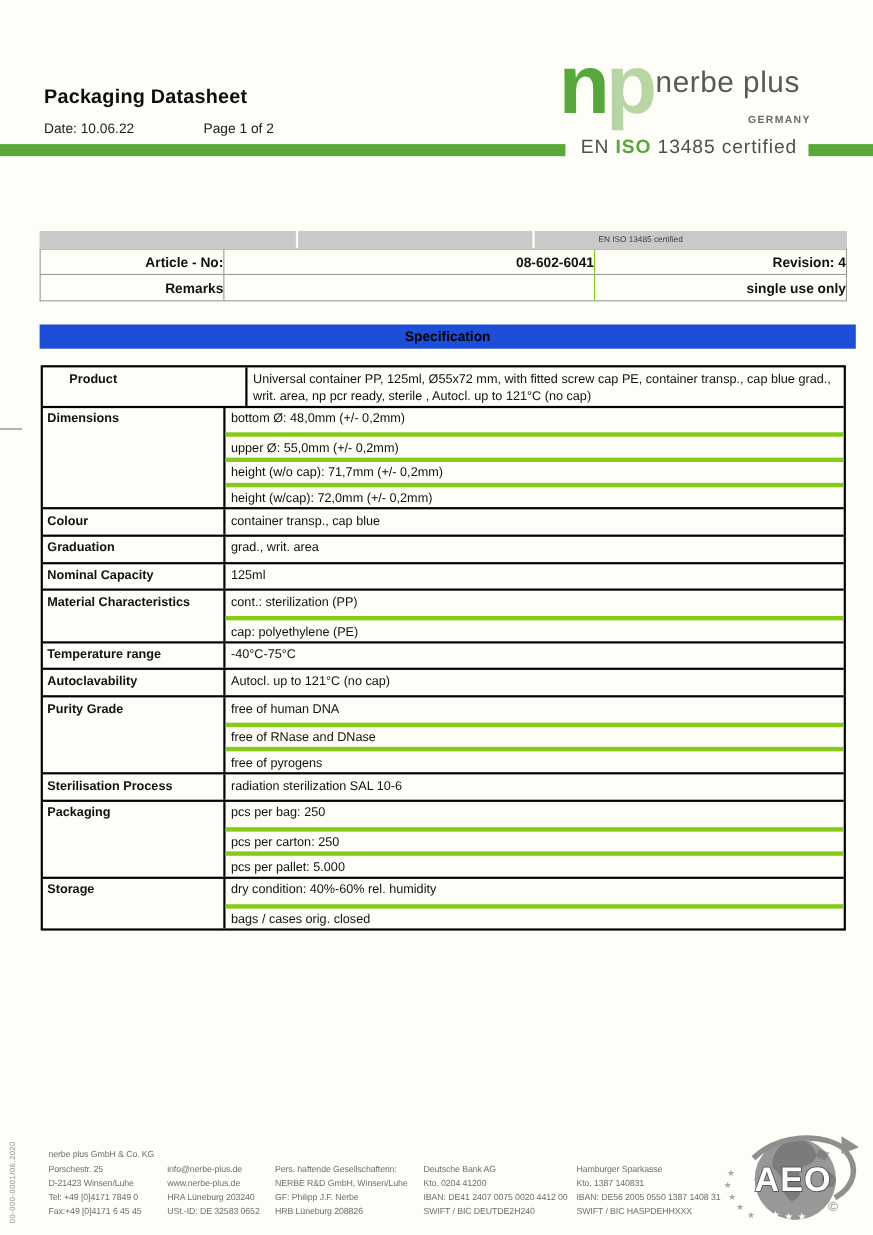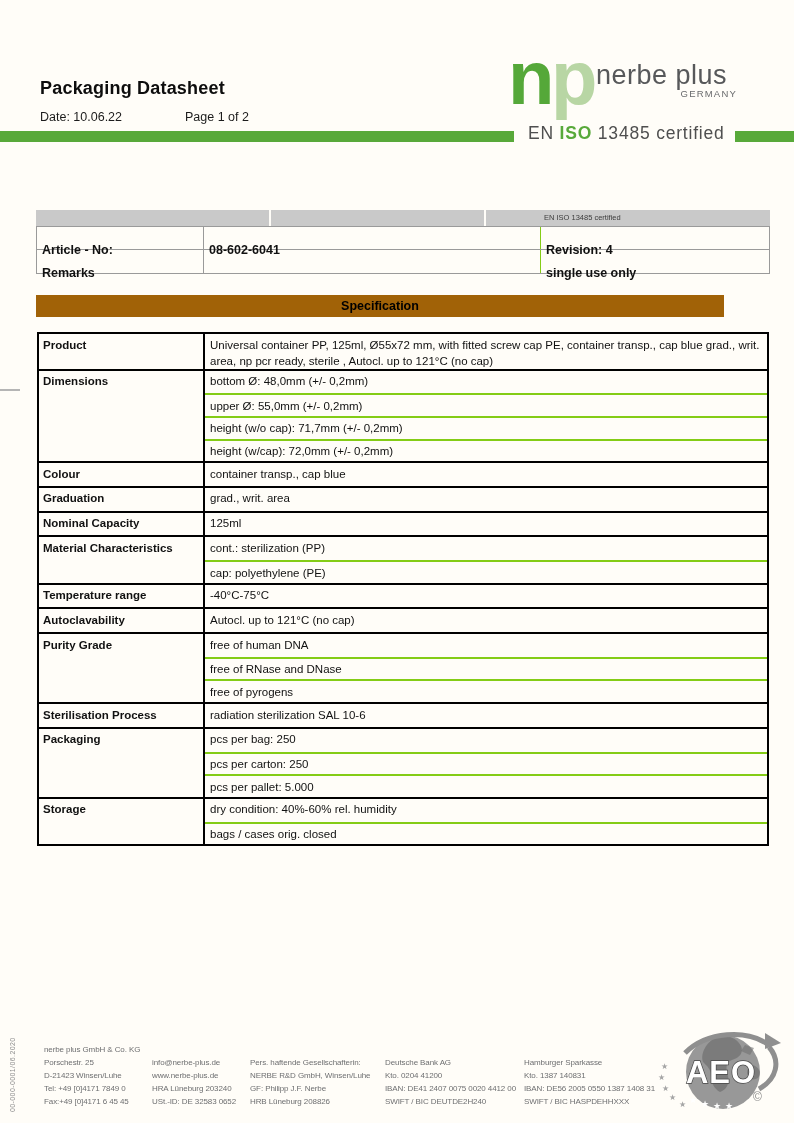--- a/index.html
+++ b/index.html
@@ -12,53 +12,53 @@
   .abs{position:absolute;}
 
   
   .title{left:40px;top:78px;font-size:18px;font-weight:bold;letter-spacing:.2px;color:#0d0d0d;}
   .meta{left:40px;top:110px;font-size:12.5px;color:#1c1c1c;}
   .meta .page{position:absolute;left:145px;top:0;white-space:nowrap;}
 
   .logo-n{left:508px;top:40px;font-size:76px;font-weight:bold;color:#55a839;line-height:1;letter-spacing:0;}
   .logo-p{left:551px;top:40px;font-size:76px;font-weight:bold;color:#b3d39d;line-height:1;opacity:.92;}
   .brand{left:596px;top:60px;font-size:27px;color:#57585a;letter-spacing:.5px;white-space:nowrap;}
-  .country{top:88px;right:57px;font-size:9.5px;color:#6a6b6d;letter-spacing:1.2px;}
+  .country{top:104px;right:57px;font-size:9.5px;color:#6a6b6d;letter-spacing:1.2px;font-weight:bold;}
 
   .band{top:131px;height:11px;background:#58a93a;}
   .band.left{left:0;width:514px;}
   .band.right{left:735px;width:59px;}
   .band-text{left:528px;top:123px;font-size:17.5px;color:#4f4f4f;letter-spacing:.8px;white-space:nowrap;}
   .band-text .iso{color:#58a93a;font-weight:bold;}
 
   
   .info{left:36px;top:210px;width:734px;}
   .grayrow{display:flex;height:16px;}
   .grayrow .gcell{background:#c9c9c9;height:16px;box-sizing:border-box;}
   .gcell.c1{width:233px;margin-right:2px;}
   .gcell.c2{width:213px;margin-right:2px;}
   .gcell.c3{width:284px;font-size:7.5px;line-height:16px;color:#3c3c3c;padding-left:58px;}
   .irow{display:flex;box-sizing:border-box;border:1px solid #9a9a9a;border-top:none;}
   .irow.first{border-top:1px solid #9a9a9a;}
-  .irow .icell{box-sizing:border-box;padding:14px 0 0 5px;font-weight:bold;font-size:12.5px;line-height:18px;}
+  .irow .icell{box-sizing:border-box;padding:3px 0 0 5px;font-weight:bold;font-size:12.5px;line-height:18px;text-align:right;}
   .icell.a{width:167px;border-right:1px solid #9a9a9a;}
   .icell.b{width:337px;border-right:1px solid #84cc16;}
   .icell.c{width:228px;}
   .irow{height:24px;}
-  .sect-band{left:36px;top:295px;width:688px;height:22px;background:#a16207;
+  .sect-band{left:36px;top:295px;width:742px;height:22px;background:#1d4ed8;
     text-align:center;font-weight:bold;font-size:12.5px;line-height:22px;color:#000;}
 
   
   .spec{left:37px;top:332px;width:732px;border:2px solid #000;box-sizing:border-box;background:transparent;}
   .grow{display:flex;border-top:2px solid #000;}
-  .grow:first-child{border-top:none;}
+  .grow:first-child{border-top:none;padding-left:20px;}
   .glabel{width:166px;box-sizing:border-box;border-right:2px solid #000;
     font-weight:bold;font-size:11.5px;line-height:15px;padding:3.5px 3px 0 4px;}
   .gvals{flex:1;display:flex;flex-direction:column;}
-  .vrow{box-sizing:border-box;min-height:22.7px;border-top:2px solid #84cc16;
+  .vrow{box-sizing:border-box;min-height:22.7px;border-top:4px solid #84cc16;
     font-size:11.5px;line-height:16px;padding:2.5px 6px 0 5px;}
   .vrow:first-child{border-top:none;}
 
   
   .fold-mark{left:0;top:389px;width:20px;height:2px;background:#b5b5b5;}
   .doc-code{left:9px;top:1112px;transform:rotate(-90deg);transform-origin:0 0;
     font-size:7px;color:#8f8f8f;letter-spacing:.4px;white-space:nowrap;}
   .fcol{position:absolute;font-size:8px;line-height:13px;color:#6e6f71;letter-spacing:-.1px;white-space:nowrap;}
   .fcol .fline{white-space:nowrap;}
   #fc1{left:44px;top:1043px;}

